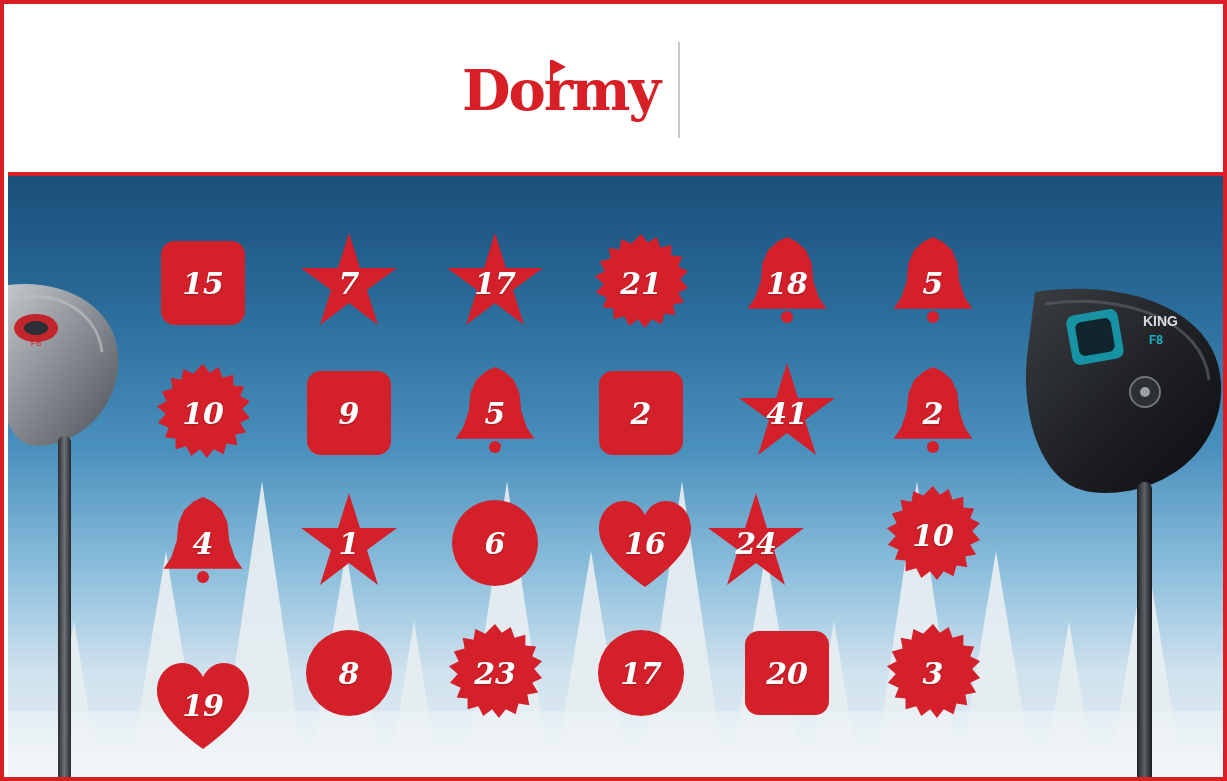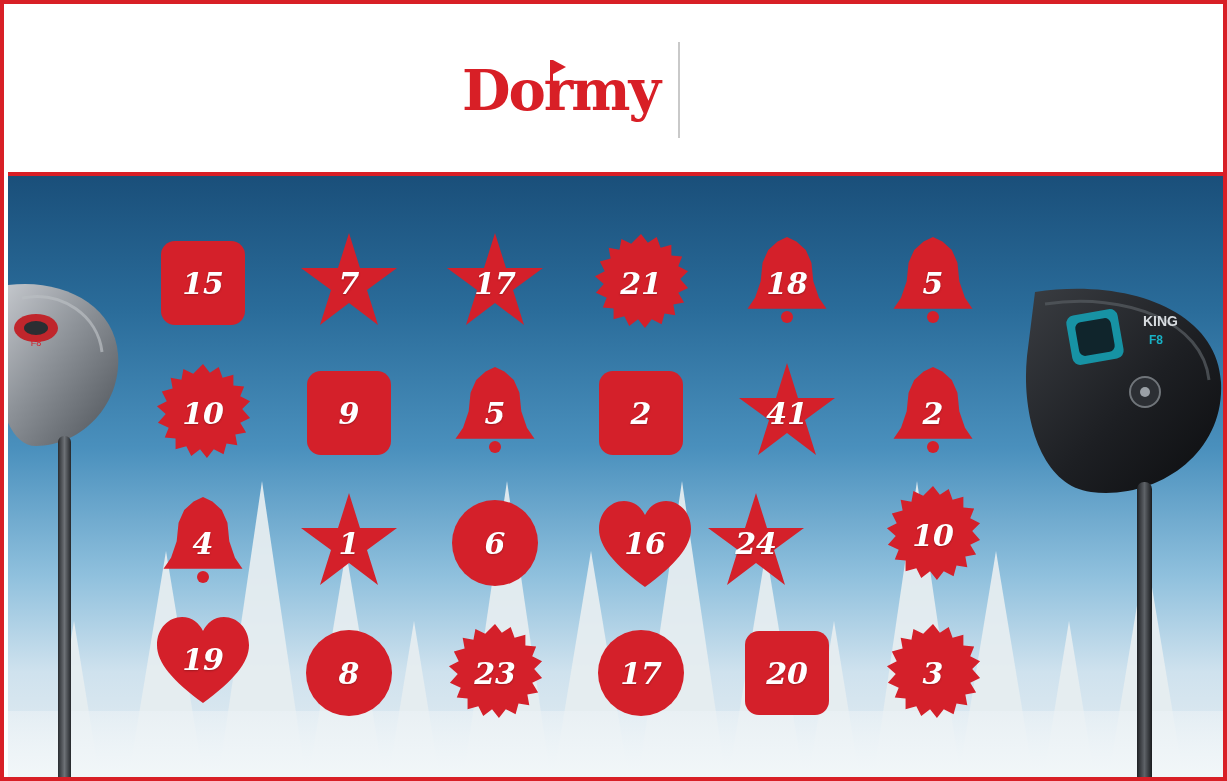--- a/index.html
+++ b/index.html
@@ -428,21 +428,21 @@
             <div class="fill"></div>
             <span class="num">24</span>
           </div>
         </div>
         <div class="cell" style="left: 866px; top: 300px;">
           <div class="shape s-burst">
             <div class="fill"></div>
             <span class="num">10</span>
           </div>
         </div>
-        <div class="cell" style="left: 136px; top: 424px;">
+        <div class="cell" style="left: 136px; top: 461px; align-items: flex-end;">
           <div class="shape s-heart">
             <div class="fill"></div>
             <span class="num">19</span>
           </div>
         </div>
         <div class="cell" style="left: 282px; top: 438px;">
           <div class="shape s-circle">
             <div class="fill"></div>
             <span class="num">8</span>
           </div>

